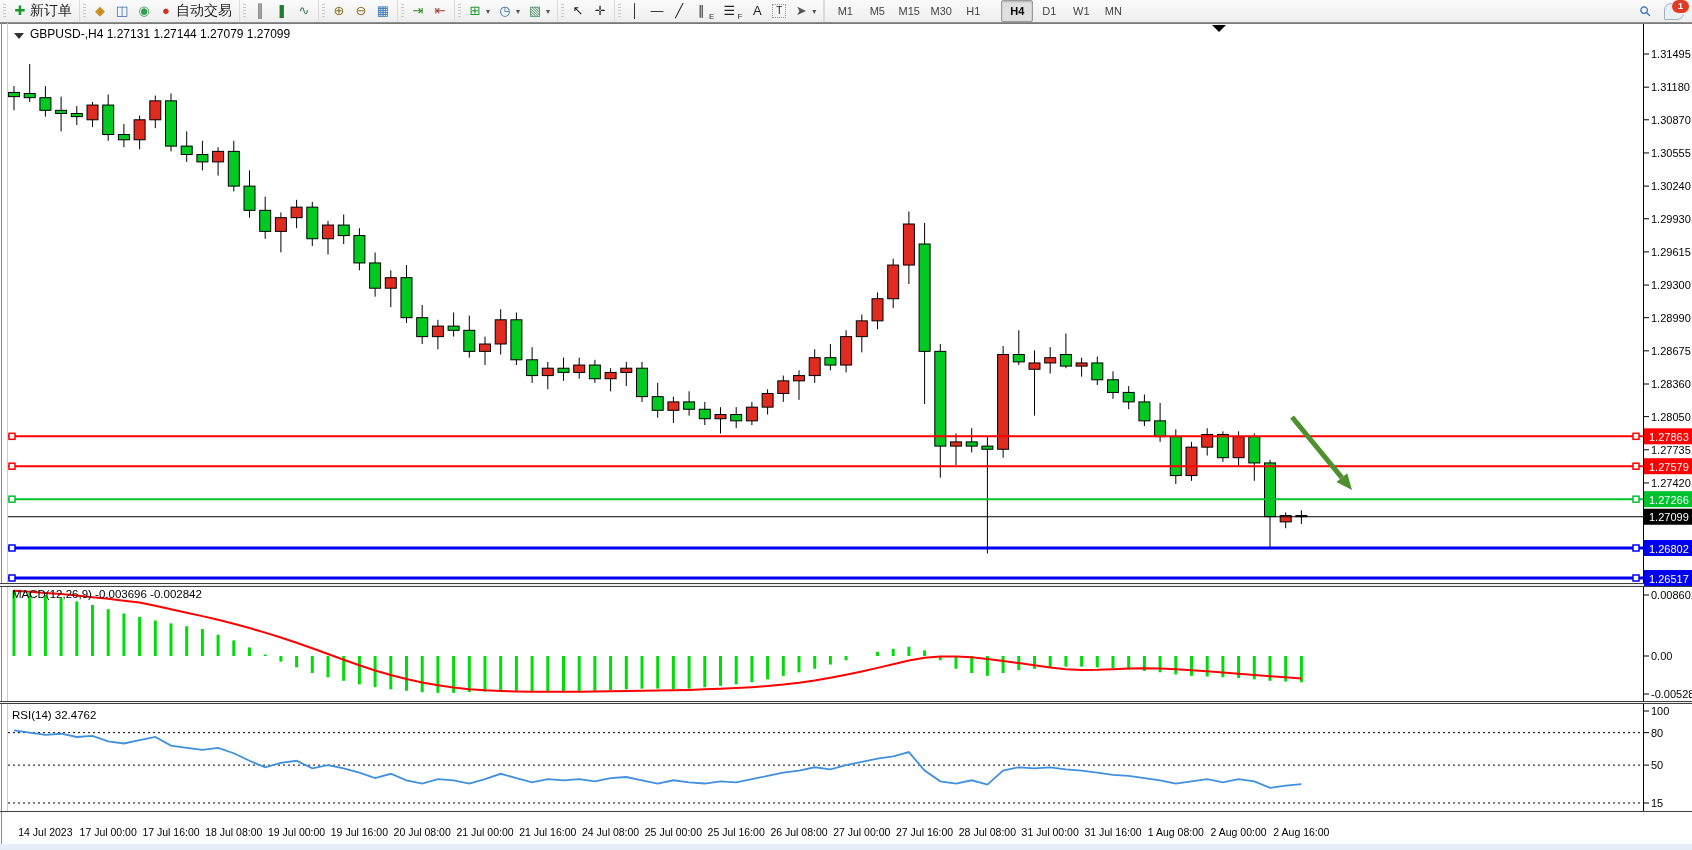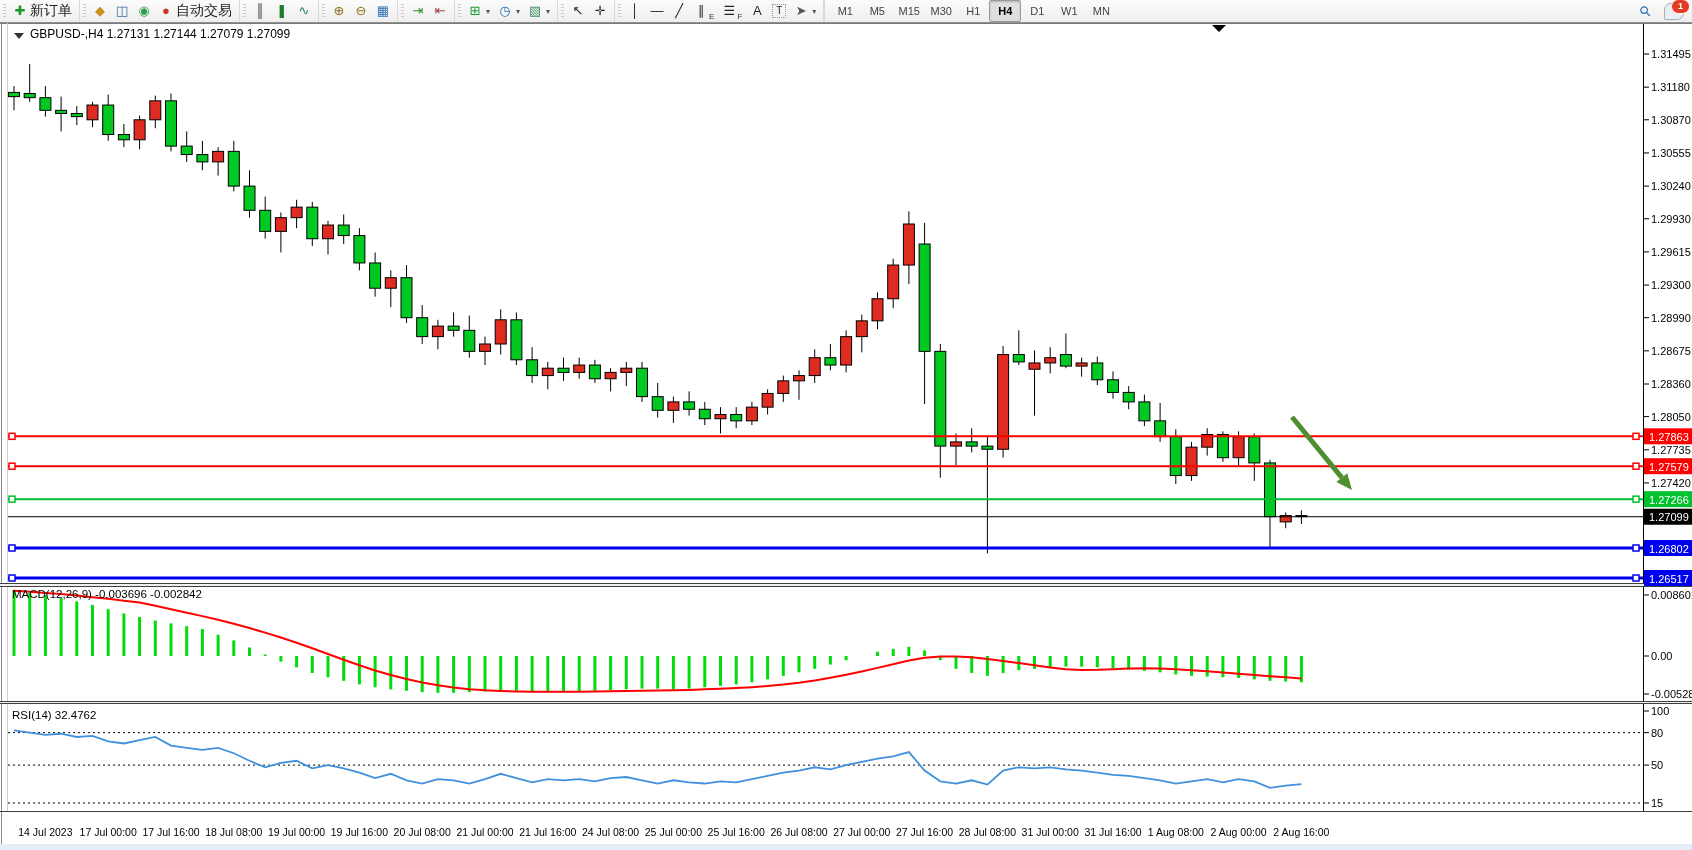--- a/index.html
+++ b/index.html
@@ -13,21 +13,21 @@
     background:repeating-linear-gradient(#c9c9c9 0 1px,transparent 1px 3px);}
   .tb-btn{display:inline-flex;align-items:center;gap:3px;height:20px;padding:0 3px;border:1px solid transparent;
     border-radius:2px;cursor:default;white-space:nowrap;}
   .tb-btn .glyph{font-size:13px;line-height:18px;display:inline-block;min-width:14px;text-align:center;}
   .tb-btn .caret{font-size:8px;color:#555;margin-left:1px;}
   .tb-btn .cjk{font-size:14px;color:#222;}
   [data-name="text-label-tool"] .glyph{border:1px dotted #999;line-height:12px;font-size:10px;padding:0 2px;min-width:8px;}
   [data-name="search-icon"] .glyph{display:inline-block;transform:rotate(-45deg);}
   .tf-btn{height:20px;min-width:26px;padding:0 2px;display:inline-flex;align-items:center;justify-content:center;
     font-size:11px;color:#444;border:1px solid transparent;border-radius:2px;}
-  .tf-btn.active{background:#dfdfdf;border-color:#9a9a9a;box-shadow:inset 0 1px 2px rgba(0,0,0,.2);color:#000;font-weight:bold;}
+  .tf-btn.active{background:#dfdfdf;border-color:#9a9a9a;box-shadow:inset 0 1px 2px rgba(0,0,0,.2);color:#000;font-weight:bold;margin-left:12px;}
   #tb-right{margin-left:auto;display:flex;align-items:center;padding-right:8px;gap:8px;}
   #chat-btn{position:relative;width:18px;height:15px;background:#eceff2;border:1px solid #9fb0bf;border-radius:7px 7px 7px 1px;}
   #chat-badge{position:absolute;top:-5px;right:-7px;min-width:13px;height:13px;border-radius:8px;background:#e23b24;
     color:#fff;font-size:9px;font-weight:bold;display:flex;align-items:center;justify-content:center;padding:0 2px;
     border:1px solid #fff;}
   
   #chart-svg{position:absolute;top:22px;left:0;}
 </style>
 </head>
 <body>

